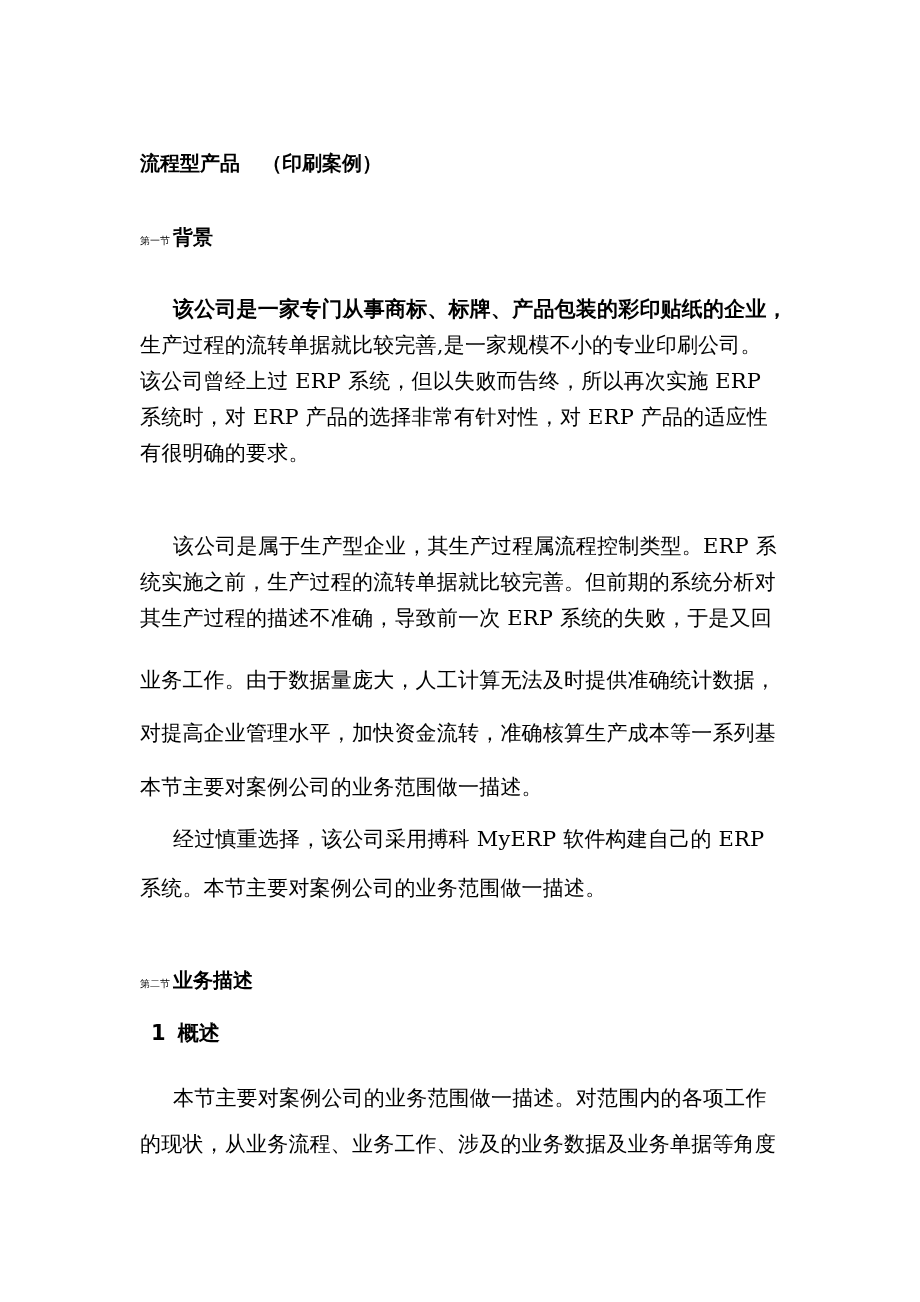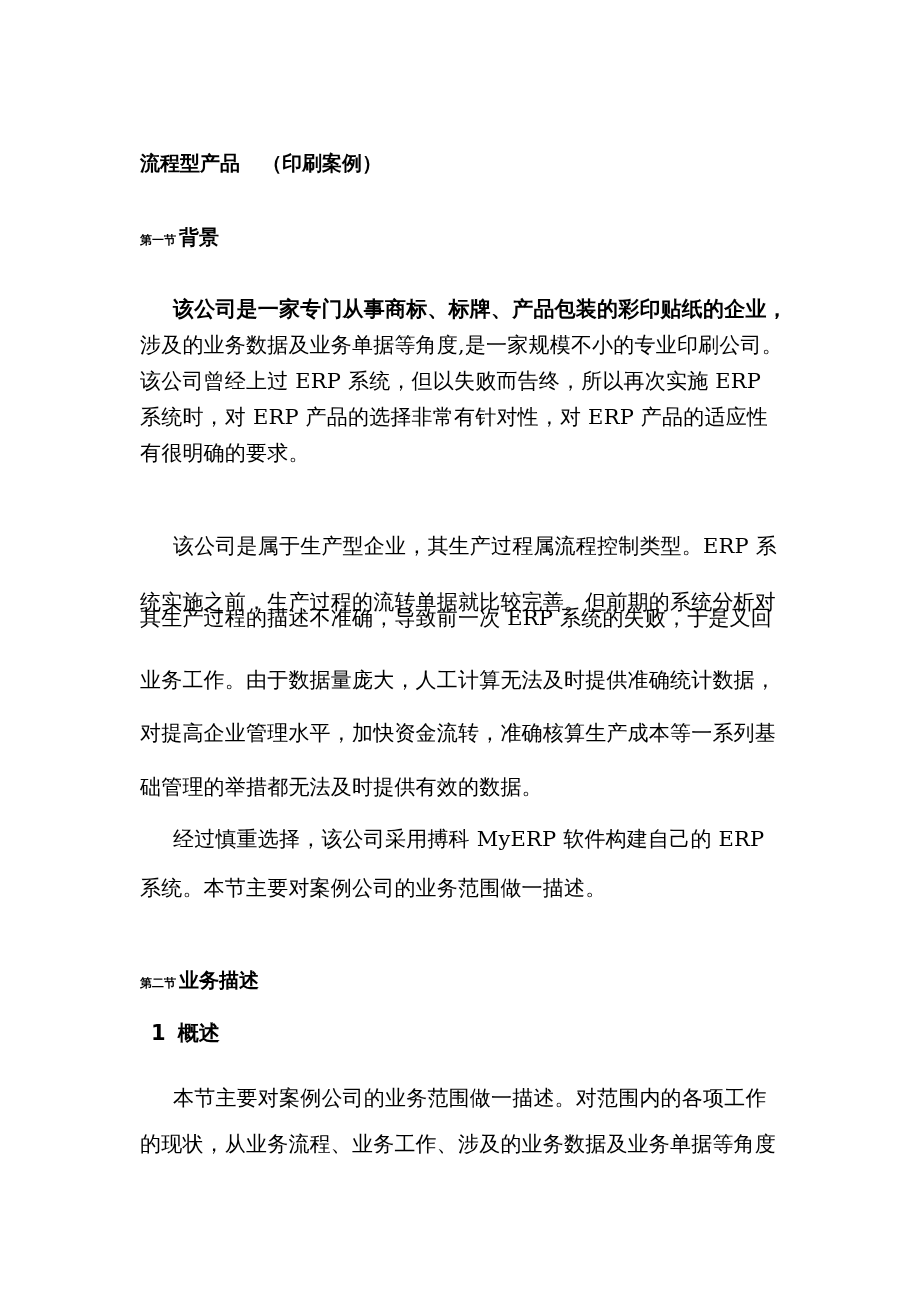--- a/index.html
+++ b/index.html
@@ -44,22 +44,22 @@
     }
     .title .paren { margin-left: 22px; }
     .section {
       position: absolute;
       left: 140px;
       white-space: nowrap;
       line-height: 26px;
     }
     .section .num {
       font-family: "DejaVu Sans", "Liberation Sans", sans-serif;
-      font-size: 12px;
-      font-weight: bold;
+      font-size: 10px;
+      font-weight: normal;
     }
     .section .name {
       font-family: "DejaVu Sans", "Liberation Sans", sans-serif;
       font-size: 20px;
       font-weight: bold;
       margin-left: 3px;
     }
     .subhead {
       position: absolute;
       left: 151px;
@@ -79,33 +79,33 @@
   <div class="title">
     <span>流程型产品</span><span class="paren">（印刷案例）</span>
   </div>
 
   <div class="section" style="top:224px;">
     <span class="num">第一节</span><span class="name">背景</span>
   </div>
 
   <div>
     <div class="line indent" style="top:296px;font-weight:bold;">该公司是一家专门从事商标、标牌、产品包装的彩印贴纸的企业，</div>
-    <div class="line" style="top:332px;">涉及的业务数据及业务单据等角度,是一家规模不小的专业印刷公司。</div>
+    <div class="line" style="top:332px;">生产过程的流转单据就比较完善,是一家规模不小的专业印刷公司。</div>
     <div class="line" style="top:368px;">该公司曾经上过 ERP 系统，但以失败而告终，所以再次实施 ERP</div>
     <div class="line" style="top:404px;">系统时，对 ERP 产品的选择非常有针对性，对 ERP 产品的适应性</div>
     <div class="line" style="top:440px;">有很明确的要求。</div>
   </div>
 
   <div>
     <div class="line indent" style="top:533px;">该公司是属于生产型企业，其生产过程属流程控制类型。ERP 系</div>
-    <div class="line" style="top:589px;">统实施之前，生产过程的流转单据就比较完善。但前期的系统分析对</div>
+    <div class="line" style="top:569px;">统实施之前，生产过程的流转单据就比较完善。但前期的系统分析对</div>
     <div class="line" style="top:605px;">其生产过程的描述不准确，导致前一次 ERP 系统的失败，于是又回</div>
     <div class="line" style="top:667px;">业务工作。由于数据量庞大，人工计算无法及时提供准确统计数据，</div>
     <div class="line" style="top:720px;">对提高企业管理水平，加快资金流转，准确核算生产成本等一系列基</div>
-    <div class="line" style="top:774px;">础管理的举措都无法及时提供有效的数据。</div>
+    <div class="line" style="top:774px;">本节主要对案例公司的业务范围做一描述。</div>
   </div>
 
   <div>
     <div class="line indent" style="top:826px;text-align:right;">经过慎重选择，该公司采用搏科 MyERP  软件构建自己的 ERP</div>
     <div class="line" style="top:875px;">系统。本节主要对案例公司的业务范围做一描述。</div>
   </div>
 
   <div class="section" style="top:967px;">
     <span class="num">第二节</span><span class="name">业务描述</span>
   </div>

